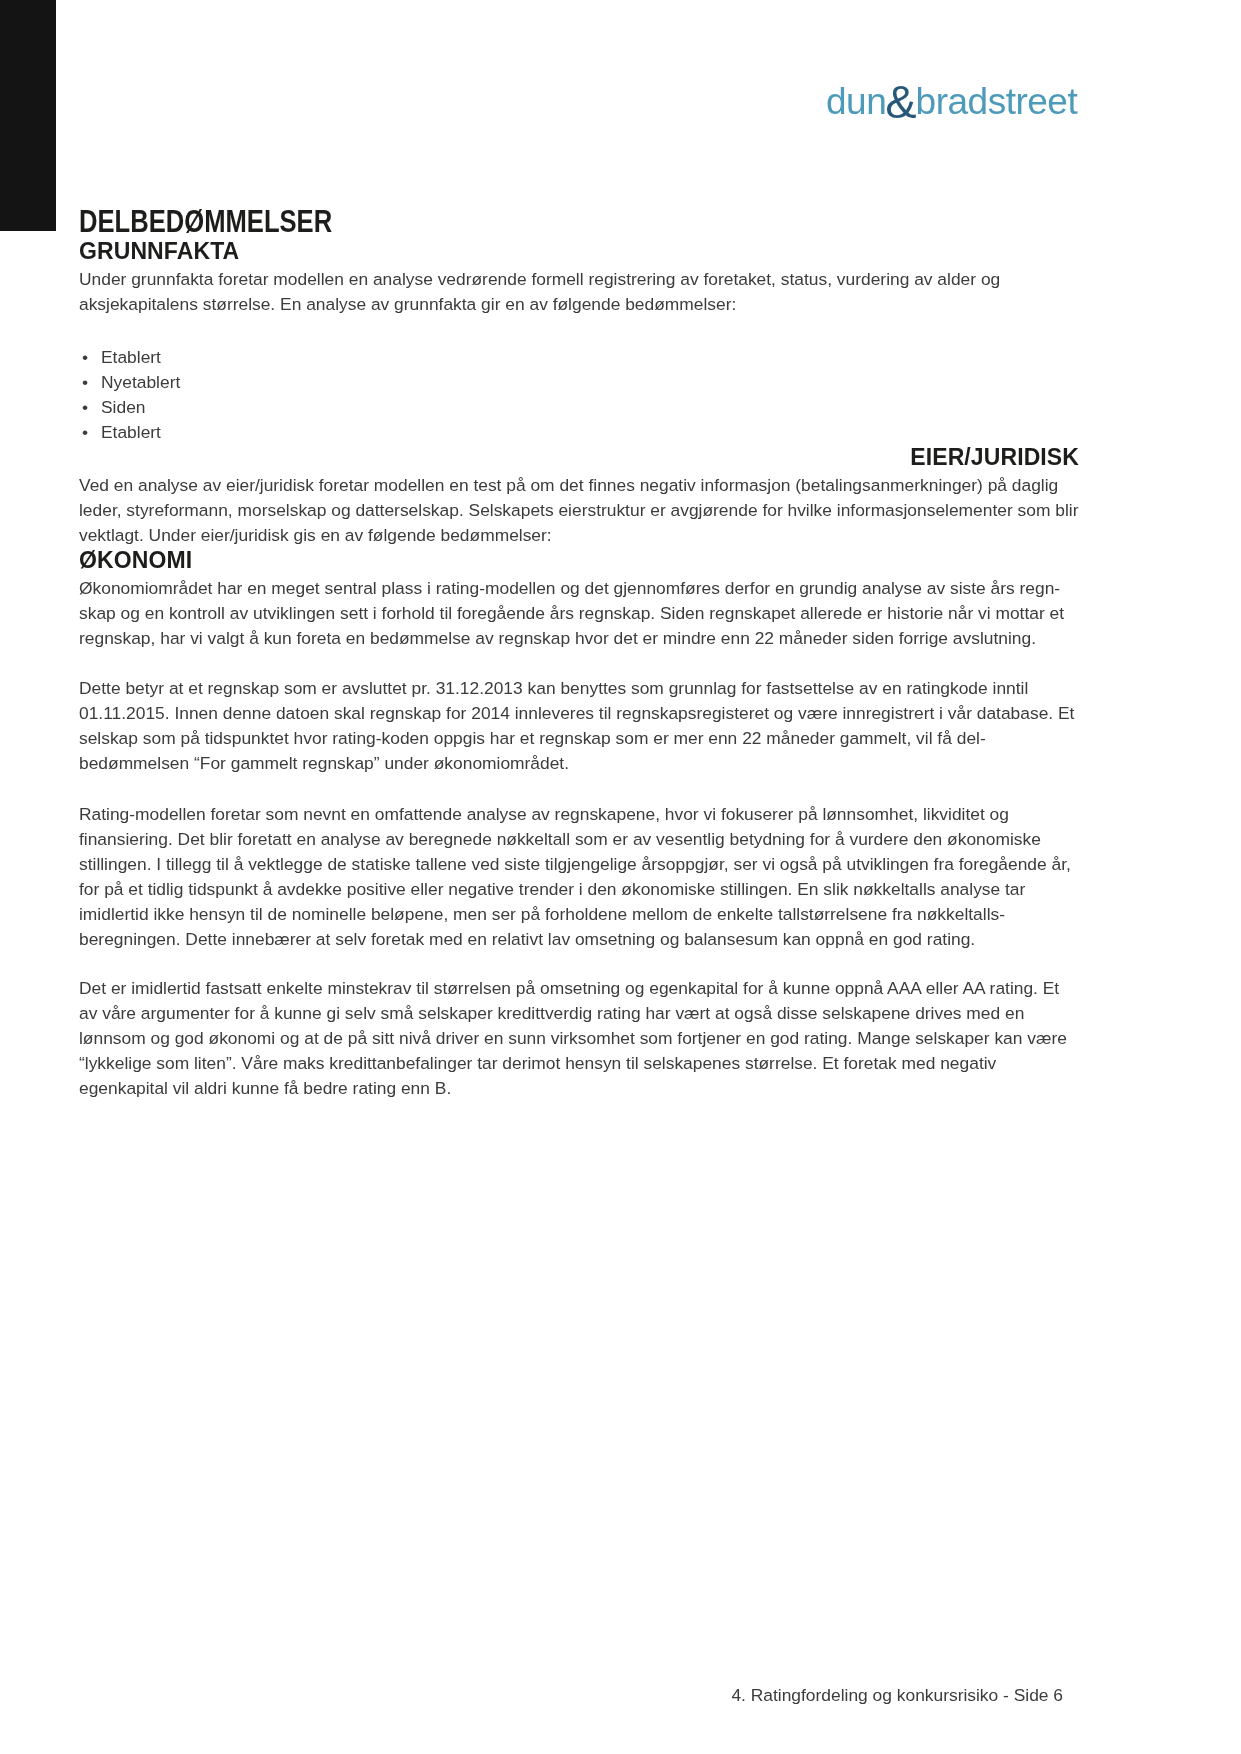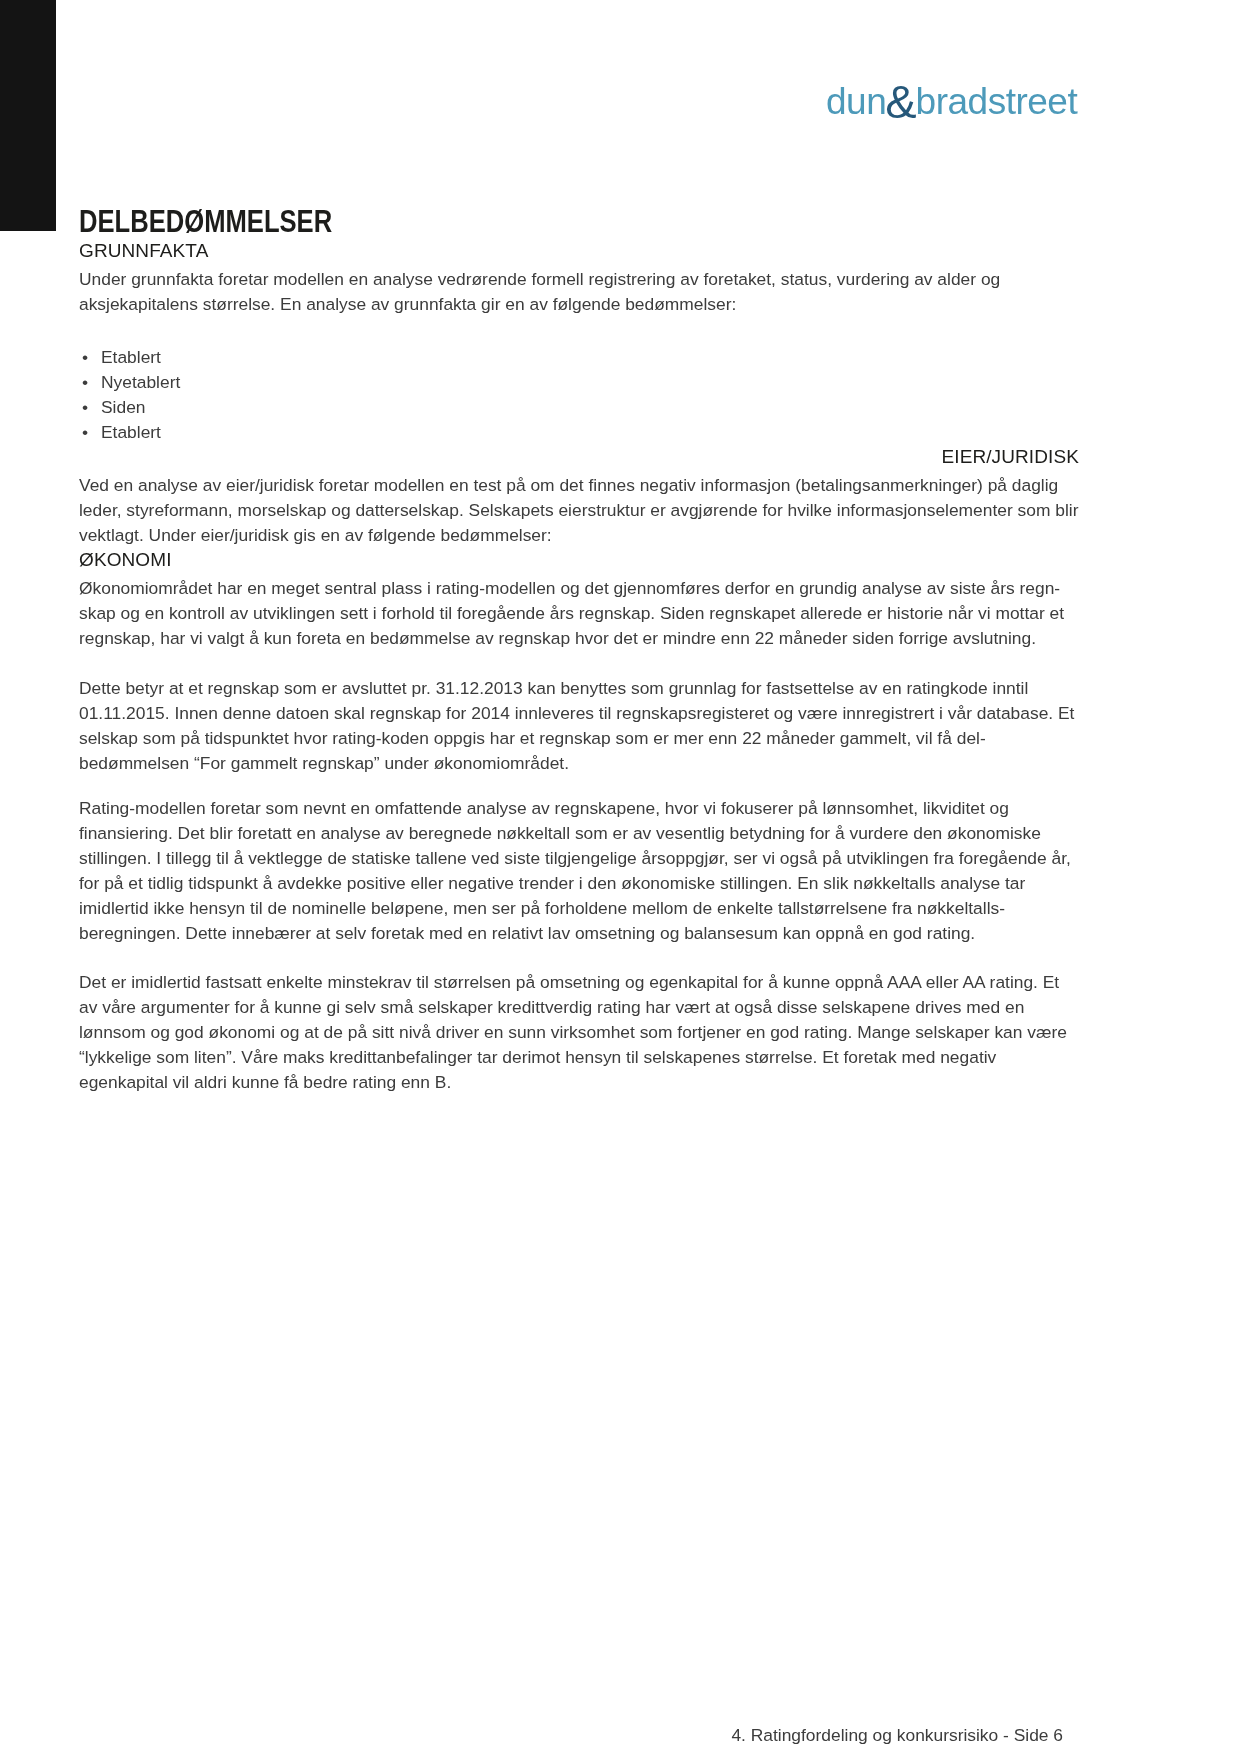--- a/index.html
+++ b/index.html
@@ -54,37 +54,37 @@
     font-size: 32px;
     line-height: 36px;
     font-weight: bold;
     color: var(--heading, #1d1d1b);
     transform: scaleX(0.8);
     transform-origin: left center;
     letter-spacing: 0;
     white-space: nowrap;
   }
   h2.heading {
-    font-size: 19px;
+    font-size: 23px;
     line-height: 24px;
-    font-weight: normal;
+    font-weight: bold;
     color: var(--heading, #1d1d1b);
     margin: 0;
     letter-spacing: 0.1px;
   }
   .gap-after-title   { margin-top: 44px; }
   .gap-after-bullets { margin-top: 28px; text-align: right; }
   .gap-after-note    { margin-top: 22px; }
   p.body {
     font-size: 17.4px;
     line-height: 25px;
     margin: 4px 0 0 0;
   }
   p.para-gap  { margin-top: 25px; }
-  p.para-gap2 { margin-top: 20px; }
+  p.para-gap2 { margin-top: 26px; }
   p.para-gap3 { margin-top: 24px; }
   ul.bullets {
     list-style: none;
     margin: 28px 0 0 0;
     padding: 0;
     font-size: 17.4px;
     line-height: 25px;
   }
   ul.bullets.second { margin-top: 26px; }
   ul.bullets li {
@@ -92,21 +92,21 @@
     padding-left: 22px;
   }
   ul.bullets li::before {
     content: "\2022";
     position: absolute;
     left: 3px;
     top: 0;
   }
   .footer {
     position: absolute;
-    top: 1724px;
+    top: 1684px;
     right: 178px;
     font-size: 17.4px;
     line-height: 22px;
     color: var(--text, #3c3c3c);
   }
 </style>
 </head>
 <body>
 
 <div class="page">

